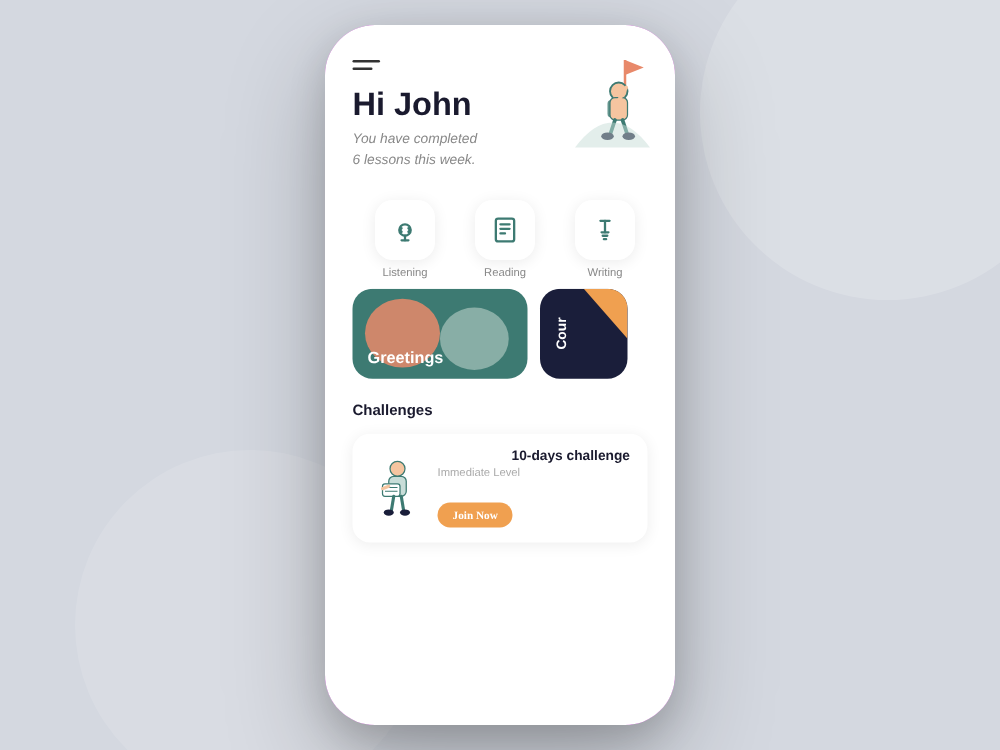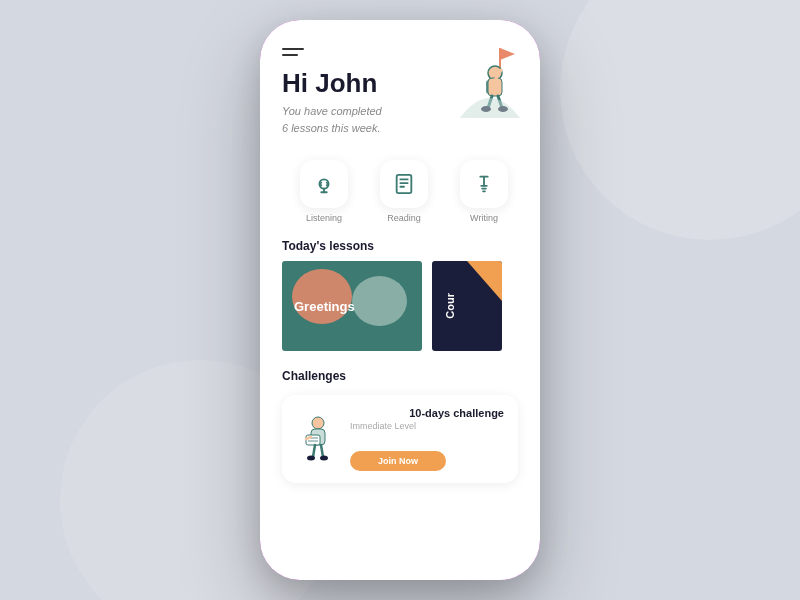--- a/index.html
+++ b/index.html
@@ -172,26 +172,26 @@
     
     .lessons-scroll {
       display: flex;
       gap: 10px;
       padding: 0 22px 10px 22px;
       overflow: hidden;
     }
 
     .lesson-card {
       min-width: 140px;
-      height: 90px;
-      border-radius: 3px;
+      height: 72px;
+      border-radius: 16px;
       position: relative;
       overflow: hidden;
       display: flex;
-      align-items: center;
+      align-items: flex-end;
       padding: 10px 12px;
       cursor: pointer;
       flex-shrink: 0;
     }
 
     .lesson-card-1 {
       background: #3d7a72;
     }
 
     .lesson-card-2 {
@@ -289,24 +289,25 @@
       color: #aaa;
       margin-bottom: 19px;
     }
 
     .join-button {
       display: inline-block;
       background: #f0a050;
       color: #fff;
       font-size: 9px;
       font-weight: 700;
-      padding: 5px 28px;
+      padding: 5px 12px;
       border-radius: 20px;
       border: none;
       cursor: pointer;
+      font-family: Liberation Serif, serif;
     }
   </style>
 </head>
 <body>
 
 <div class="bg-circle-1"></div>
 <div class="bg-circle-2"></div>
 
 <div class="phone">
   <div class="phone-content">
@@ -382,21 +383,20 @@
               <path d="M9 14 L15 14"></path>
               <path d="M10 17 L14 17"></path>
               <path d="M11 20 L13 20"></path>
             </svg>
           </div>
           <span class="skill-label">Writing</span>
         </div>
 
       </div>
 
-      <div class="section-title">Today's lessons</div>
 
       <div class="lessons-scroll">
 
         <div class="lesson-card lesson-card-1">
           <div class="blob-pink"></div>
           <div class="blob-mint"></div>
           <span class="lesson-card-title">Greetings</span>
         </div>
 
         <div class="lesson-card lesson-card-2">

